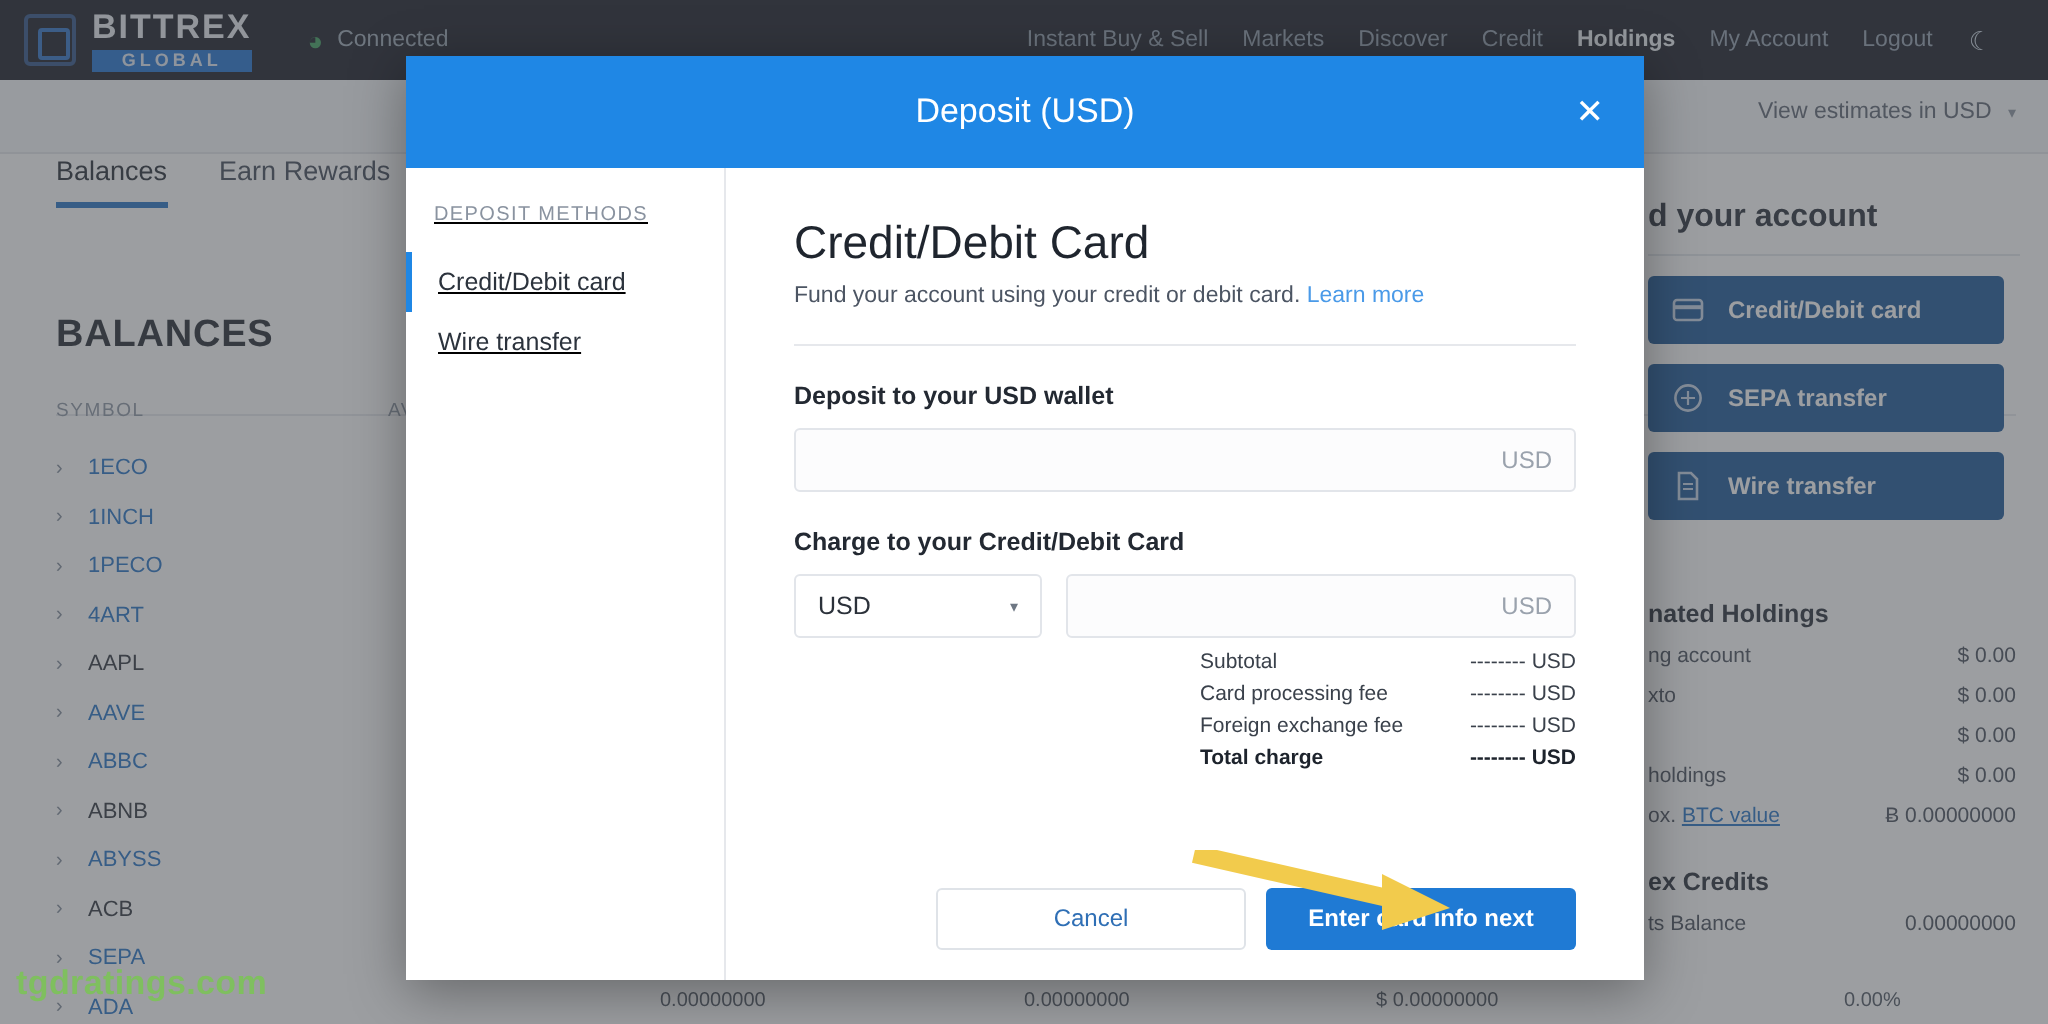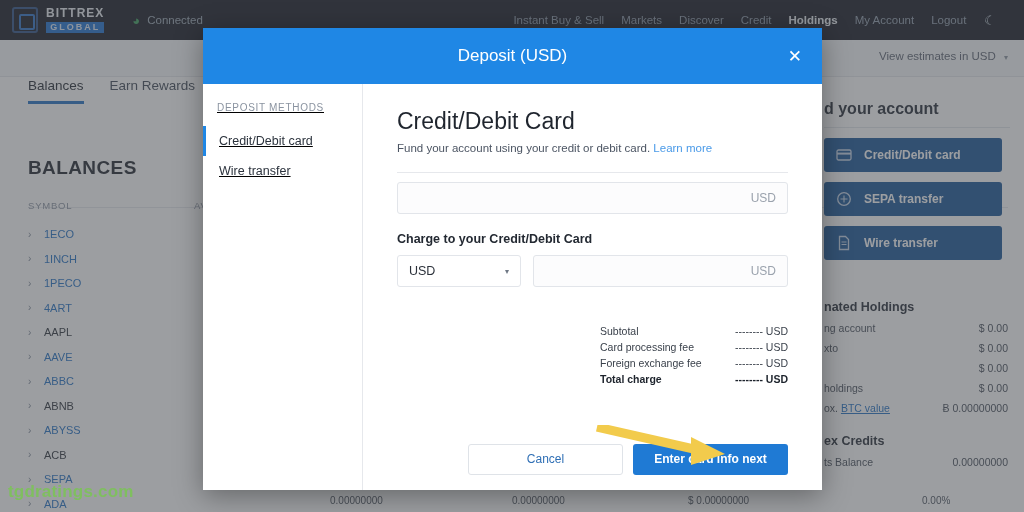--- a/index.html
+++ b/index.html
@@ -21,21 +21,21 @@
   .brand { display: flex; align-items: center; margin-left: 12px; }
   .brand-mark {
     width: 26px; height: 26px; border: 2px solid #2b4f86; border-radius: 3px;
     position: relative; margin-right: 8px; flex: none;
   }
   .brand-mark::before {
     content:""; position:absolute; left:5px; top:5px; width:12px; height:12px;
     border: 2px solid #2b6fc6; border-radius: 2px;
   }
   .brand-text { display: flex; flex-direction: column; line-height: 1; }
-  .brand-name { color: #e8ecf2; font-size: 12px; font-weight: bold; letter-spacing: 1px; }
+  .brand-name { color: #e8ecf2; font-size: 17px; font-weight: bold; letter-spacing: 1px; }
   .brand-sub {
     background: #1c6fd0; color: #dfe9f5; font-size: 9px; font-weight: bold;
     letter-spacing: 2px; text-align: center; margin-top: 3px; padding: 1px 0;
   }
   .conn { display: flex; align-items: center; margin-left: 28px; }
   .wifi-icon { color: #3a9e5c; font-size: 13px; margin-right: 7px; }
   .conn-label { color: #9aa6b4; font-size: 11.5px; }
 
   .topnav { position: absolute; right: 24px; top: 0; height: 40px; display: flex; align-items: center; }
   .topnav a {
@@ -358,20 +358,21 @@
       </div>
 
       <div class="m-main">
         <div class="m-h1">Credit/Debit Card</div>
         <div class="m-sub">
           <span>Fund your account using your credit or debit card.</span>
           <a href="#">Learn more</a>
         </div>
         <div class="m-rule"></div>
 
+        <div class="f-label">Deposit to your USD wallet</div>
         <div class="f-input">
           <span>USD</span>
         </div>
 
         <div class="f-label">Charge to your Credit/Debit Card</div>
         <div class="f-row">
           <div class="f-select">
             <span>USD</span>
             <span class="caret">▾</span>
           </div>

